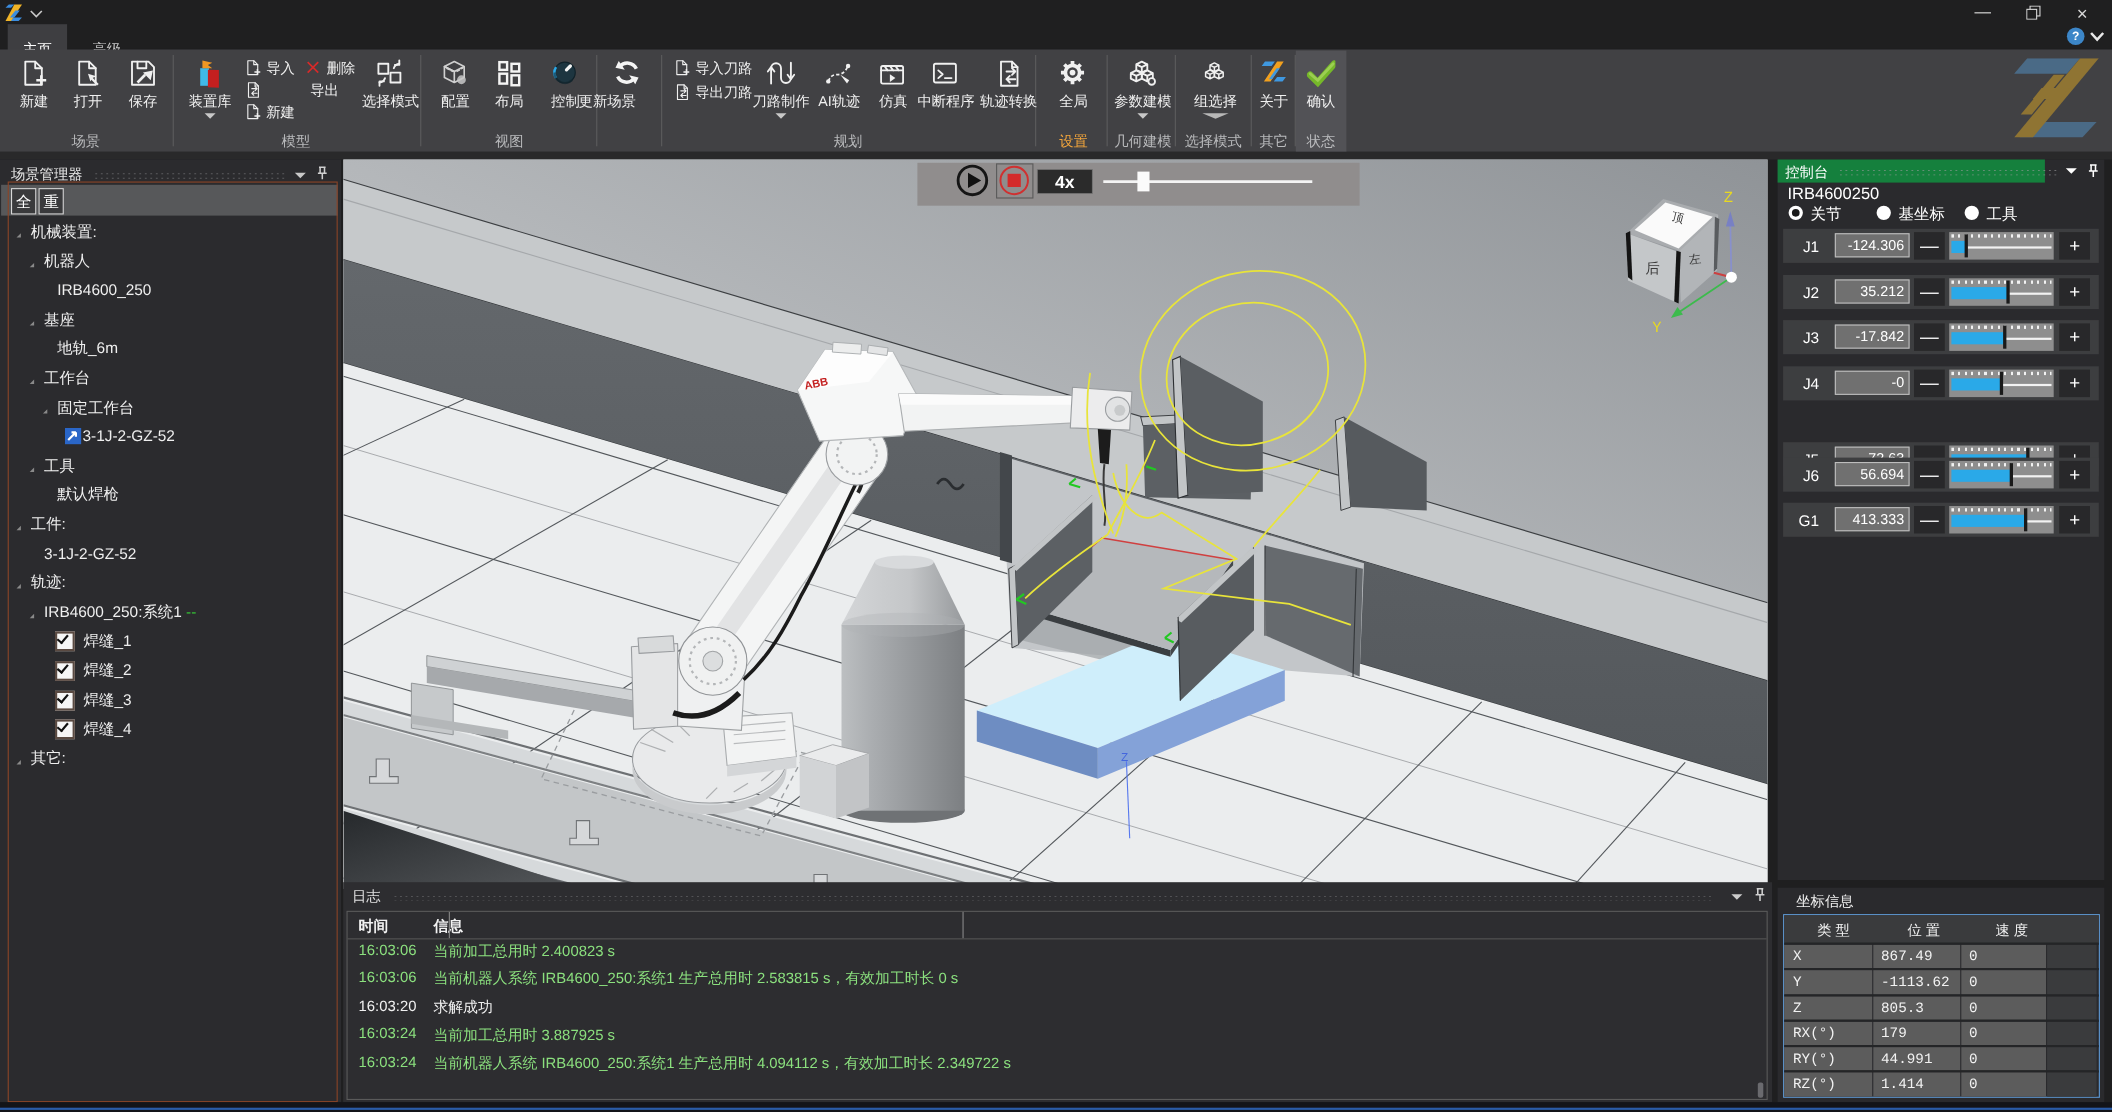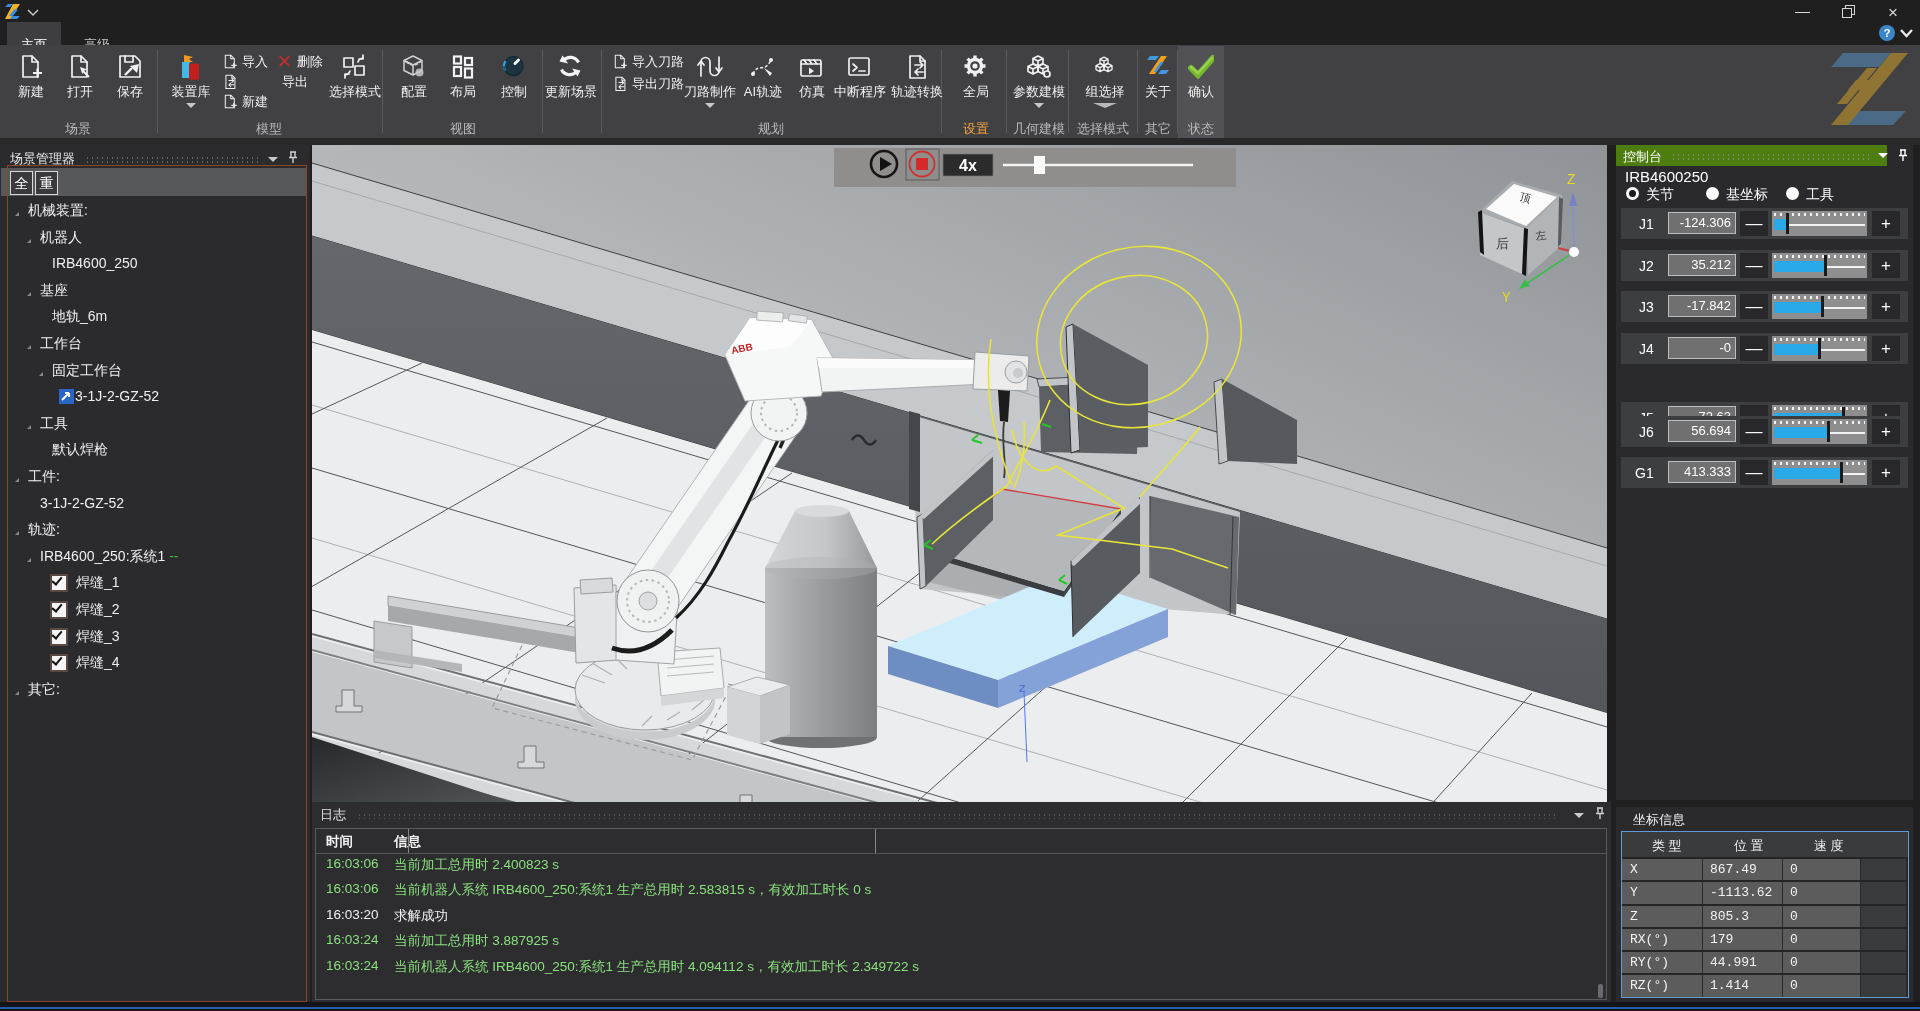--- a/index.html
+++ b/index.html
@@ -23,21 +23,21 @@
   .sbtn{top:3px;width:21px;height:22px;background:#3a3a3c;border:1px solid #d8d8d8;color:#fff;
         font-size:14px;text-align:center;line-height:22px;}
   .titem{position:absolute;color:#efefef;font-size:14px;white-space:nowrap;}
   .texp{position:absolute;width:0;height:0;border-top:4px solid transparent;border-bottom:4px solid #8a8a8a;border-left:4px solid transparent;}
   .cbx{position:absolute;width:14px;height:14px;background:#f6f6f6;border:2px solid #5a4a42;}
   .cbx:after{content:"";position:absolute;left:2px;top:-1px;width:4px;height:8px;border:solid #101010;border-width:0 2px 2px 0;transform:rotate(40deg);}
   
   #vp{left:312px;top:145px;width:1295px;height:663px;background:#b0b3b6;overflow:hidden;}
   
   #rpanel{left:1616px;top:145px;width:297px;height:655px;background:#2a2a2d;}
-  #rphdr{left:0;top:0;width:271px;height:21px;background:#4d7c0f;color:#fff;font-size:13px;}
+  #rphdr{left:0;top:0;width:243px;height:21px;background:#15803d;color:#fff;font-size:13px;}
   .jrow{position:absolute;left:5px;width:287px;height:31px;background:#3d3e40;}
   .jlbl{position:absolute;left:18px;top:8px;color:#fff;font-size:14px;}
   .jval{position:absolute;left:47px;top:4px;width:62px;height:20px;background:#707070;border:1px solid #bdbdbd;
         color:#fff;font-size:13px;text-align:right;line-height:20px;padding-right:4px;}
   .jminus,.jplus{position:absolute;top:3px;width:28px;height:25px;background:#28282a;color:#fff;text-align:center;line-height:25px;font-size:17px;}
   .jminus{left:119px;}
   .jplus{left:251px;}
   .jtrack{position:absolute;left:151px;top:3px;width:95px;height:25px;background:#8e8e8e;}
   .jticks{position:absolute;left:2px;top:2px;width:91px;height:3px;
      background:repeating-linear-gradient(90deg,#f2f2f2 0 2px,transparent 2px 6px);}
@@ -182,21 +182,21 @@
         <path d="M12.5 12 m-9.5 0 a9.5 9.5 0 0 0 16 6.8" stroke="#142830" stroke-width="2" fill="none" opacity="0.6"></path>
       </svg>
       <div class="abs" style="left:469px;top:38px;width:90px;text-align:center;color:#f0f0f0;font-size:13px;">控制</div>
       <div class="grplbl abs" style="left:418px;width:90px;">视图</div>
       <svg class="abs" style="left:558px;top:8px" width="26" height="27" viewBox="0 0 26 25">
         <path d="M20.5 8.5 A 9 9 0 0 0 5.5 6.5" stroke="#f4f4f4" stroke-width="3.2" fill="none"></path>
         <polygon points="1.5,7.5 10,9.5 4.5,1.5" fill="#f4f4f4"></polygon>
         <path d="M3.5 15.5 A 9 9 0 0 0 18.5 17.5" stroke="#f4f4f4" stroke-width="3.2" fill="none"></path>
         <polygon points="22.5,16.5 14,14.5 19.5,22.5" fill="#f4f4f4"></polygon>
       </svg>
-      <div class="abs" style="left:526px;top:38px;width:90px;text-align:center;color:#f0f0f0;font-size:13px;">更新场景</div>
+      <div class="abs" style="left:526px;top:38px;width:90px;text-align:left;color:#f0f0f0;font-size:13px;">更新场景</div>
       <svg class="abs" style="left:612px;top:9px" width="15" height="15" viewBox="0 0 24 25">
         <path d="M5 2 h9 l6 6 v15 h-15 z" stroke="#f0f0f0" fill="none" stroke-width="1.7" stroke-linejoin="round" stroke-linecap="round"></path>
         <path d="M14 2 v6 h6" stroke="#f0f0f0" fill="none" stroke-width="1.7" stroke-linejoin="round" stroke-linecap="round"></path>
         <path d="M15 19 h9 M19.5 14.5 v9" stroke="#f0f0f0" stroke-width="2.2" fill="none"></path>
       </svg>
       <div class="abs" style="left:632px;top:8px;color:#f0f0f0;font-size:13px;">导入刀路</div>
       <svg class="abs" style="left:612px;top:31px" width="15" height="15" viewBox="0 0 24 25">
         <path d="M6 2 h10 l5 5 v17 h-15 z" stroke="#f0f0f0" fill="none" stroke-width="1.7" stroke-linejoin="round" stroke-linecap="round"></path>
         <path d="M16 2 v5 h5" stroke="#f0f0f0" fill="none" stroke-width="1.7" stroke-linejoin="round" stroke-linecap="round"></path>
         <path d="M11 11 h8 m-3 -3 l3 3 l-3 3 M19 18 h-8 m3 -3 l-3 3 l3 3" stroke="#f0f0f0" fill="none" stroke-width="1.7" stroke-linejoin="round" stroke-linecap="round"></path>

